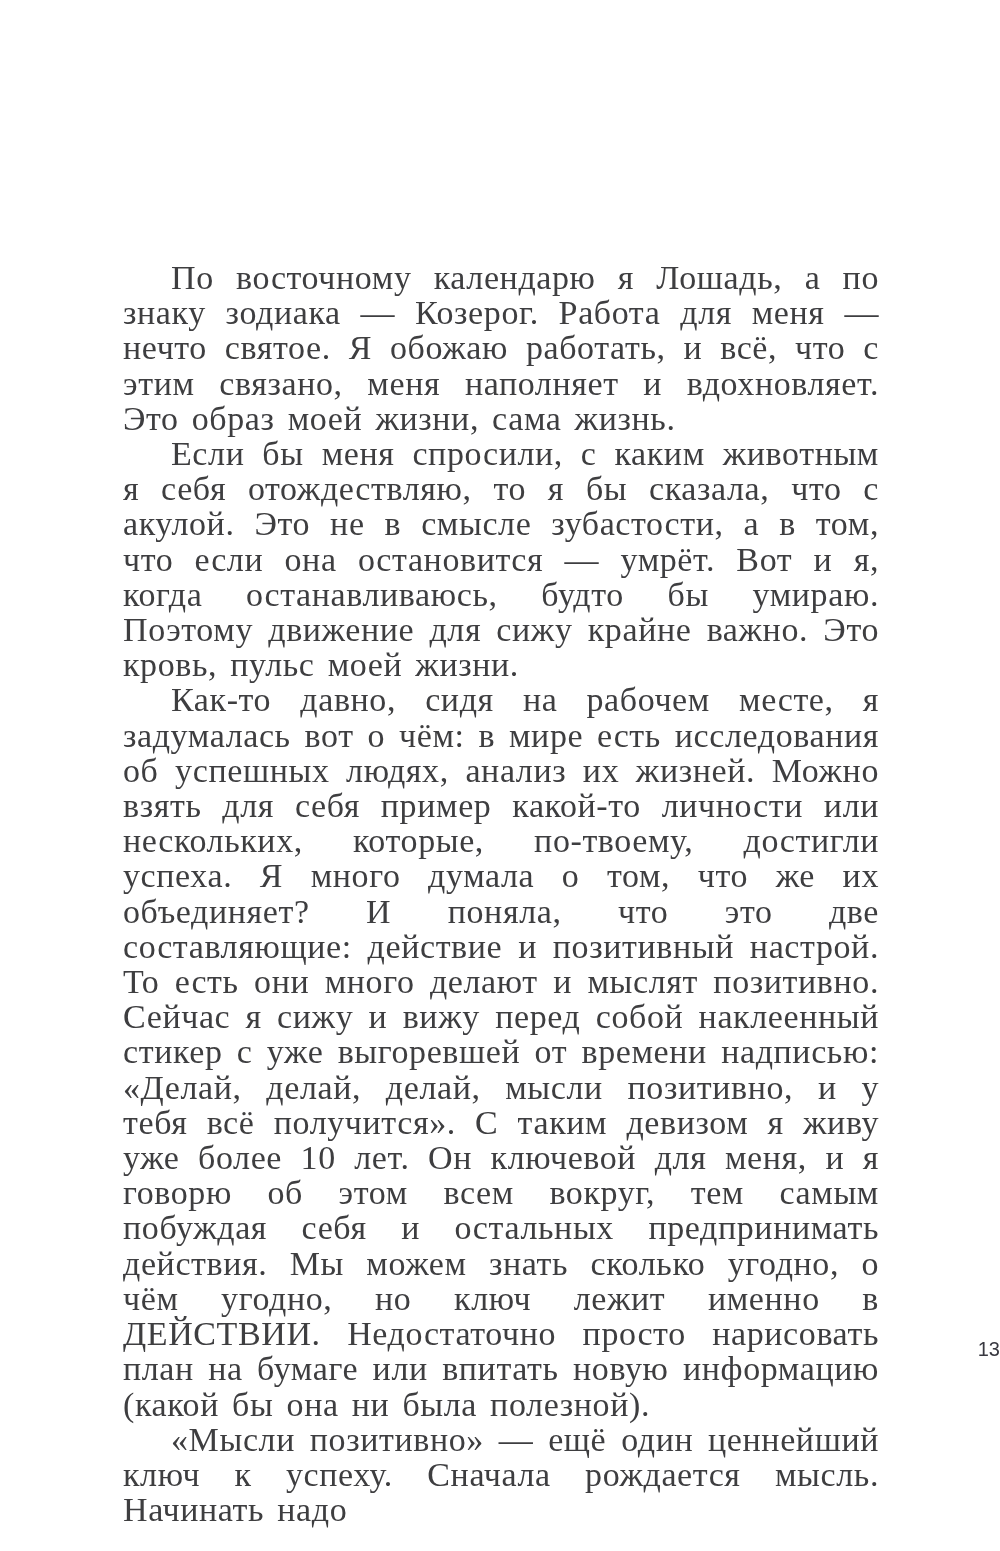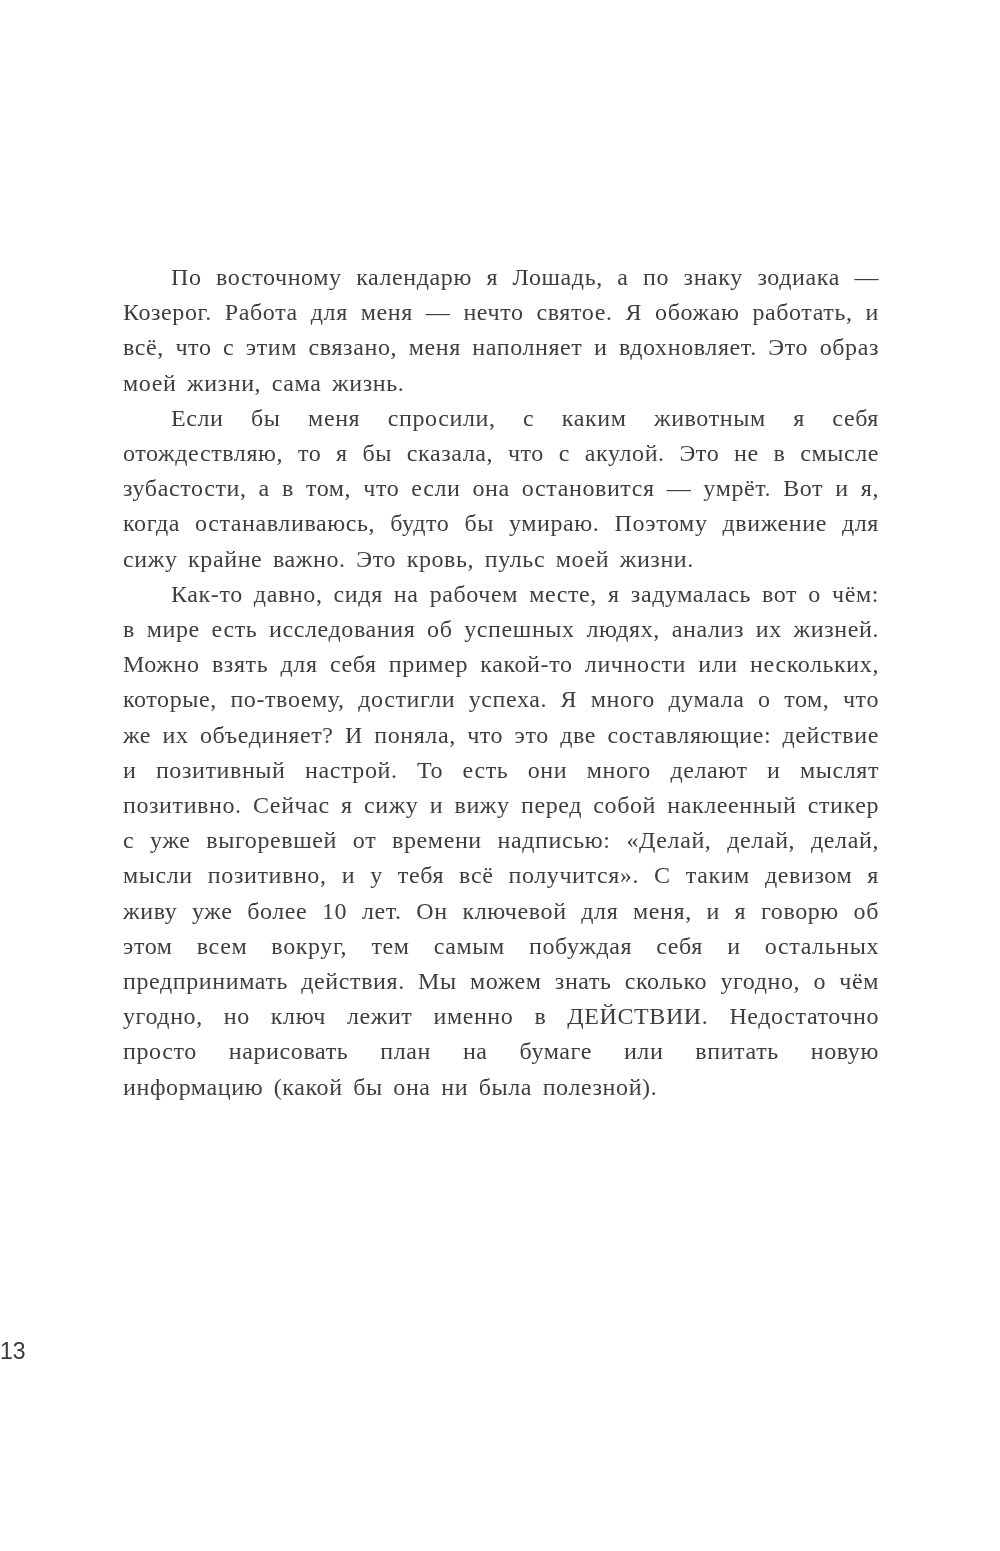--- a/index.html
+++ b/index.html
@@ -16,42 +16,43 @@
   }
   .text-block {
     position: absolute;
     left: 123px;
     top: 260px;
     width: 756px;
   }
   .text-block p {
     margin: 0;
     font-family: "Liberation Serif", "DejaVu Serif", serif;
-    font-size: 24px;
+    font-size: 34px;
     line-height: 35.2px;
     color: #3e3e40;
     text-align: justify;
     text-indent: 48px;
     letter-spacing: 0.6px;
     word-spacing: 4px;
   }
   .page-number {
     position: absolute;
     top: 1338px;
     left: 0;
     width: 100%;
-    text-align: left;
+    text-align: right;
     font-family: "Liberation Sans", "DejaVu Sans", sans-serif;
-    font-size: 23px;
+    font-size: 20px;
     color: #383840;
   }
 </style>
 </head>
 <body>
 
 <div class="book-page">
   <div class="text-block">
     <p>По восточному календарю я Лошадь, а по знаку зодиака — Козерог. Работа для меня — нечто святое. Я обожаю работать, и всё, что с этим связано, меня наполняет и вдохновляет. Это образ моей жизни, сама жизнь.</p>
     <p>Если бы меня спросили, с каким животным я себя отождествляю, то я бы сказала, что с акулой. Это не в смысле зубастости, а в том, что если она остановится — умрёт. Вот и я, когда останавливаюсь, будто бы умираю. Поэтому движение для сижу крайне важно. Это кровь, пульс моей жизни.</p>
     <p>Как-то давно, сидя на рабочем месте, я задумалась вот о чём: в мире есть исследования об успешных людях, анализ их жизней. Можно взять для себя пример какой-то личности или нескольких, которые, по-твоему, достигли успеха. Я много думала о том, что же их объединяет? И поняла, что это две составляющие: действие и позитивный настрой. То есть они много делают и мыслят позитивно. Сейчас я сижу и вижу перед собой наклеенный стикер с уже выгоревшей от времени надписью: «Делай, делай, делай, мысли позитивно, и у тебя всё получится». С таким девизом я живу уже более 10 лет. Он ключевой для меня, и я говорю об этом всем вокруг, тем самым побуждая себя и остальных предпринимать действия. Мы можем знать сколько угодно, о чём угодно, но ключ лежит именно в ДЕЙСТВИИ. Недостаточно просто нарисовать план на бумаге или впитать новую информацию (какой бы она ни была полезной).</p>
+    <p>«Мысли позитивно» — ещё один ценнейший ключ к успеху. Сначала рождается мысль. Начинать надо</p>
   </div>
   <div class="page-number">13</div>
 </div>
 
 </body></html>

